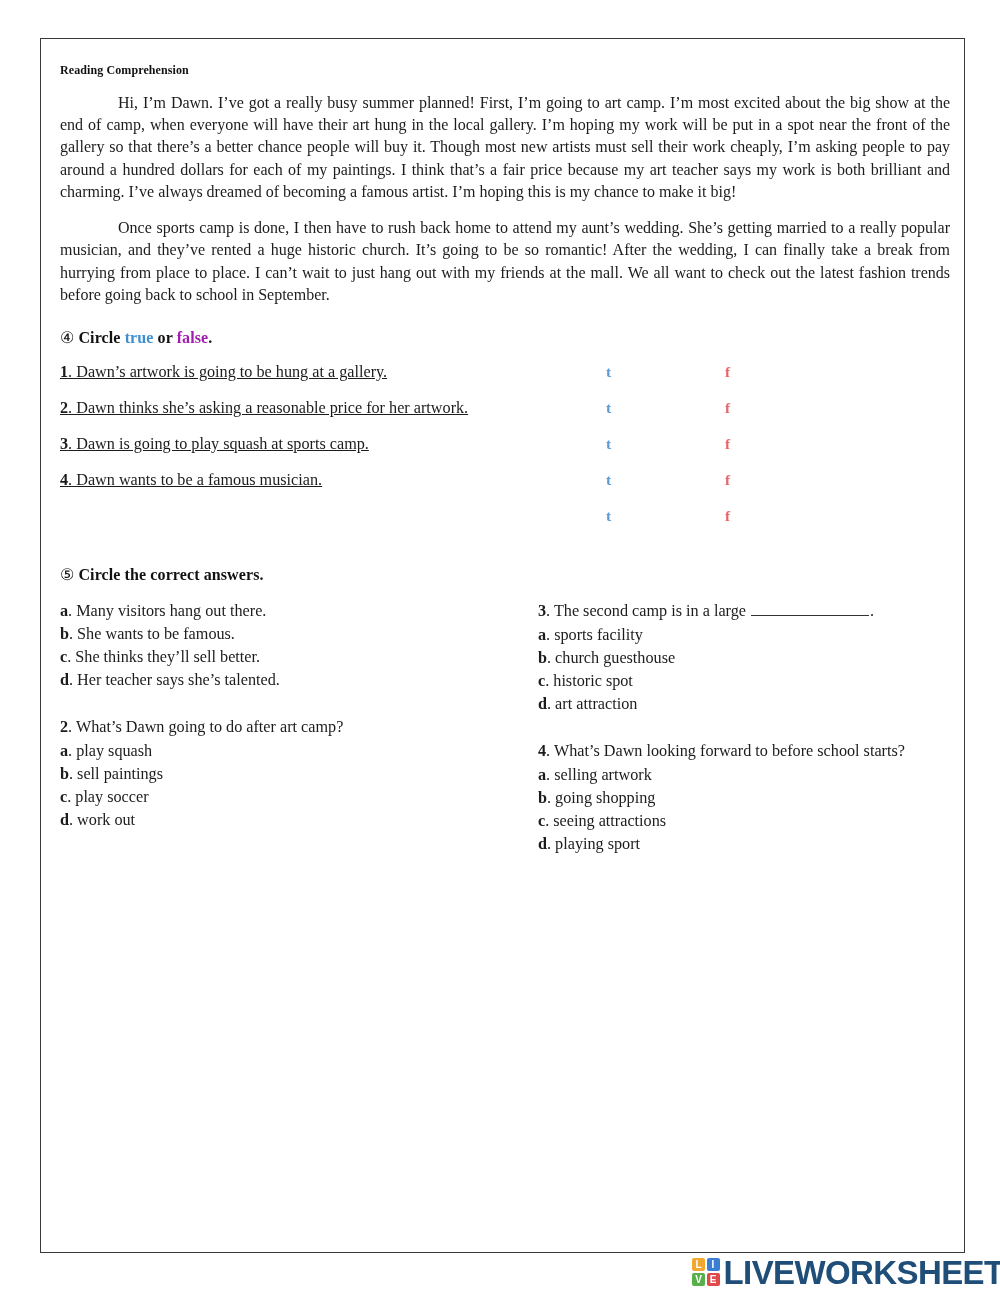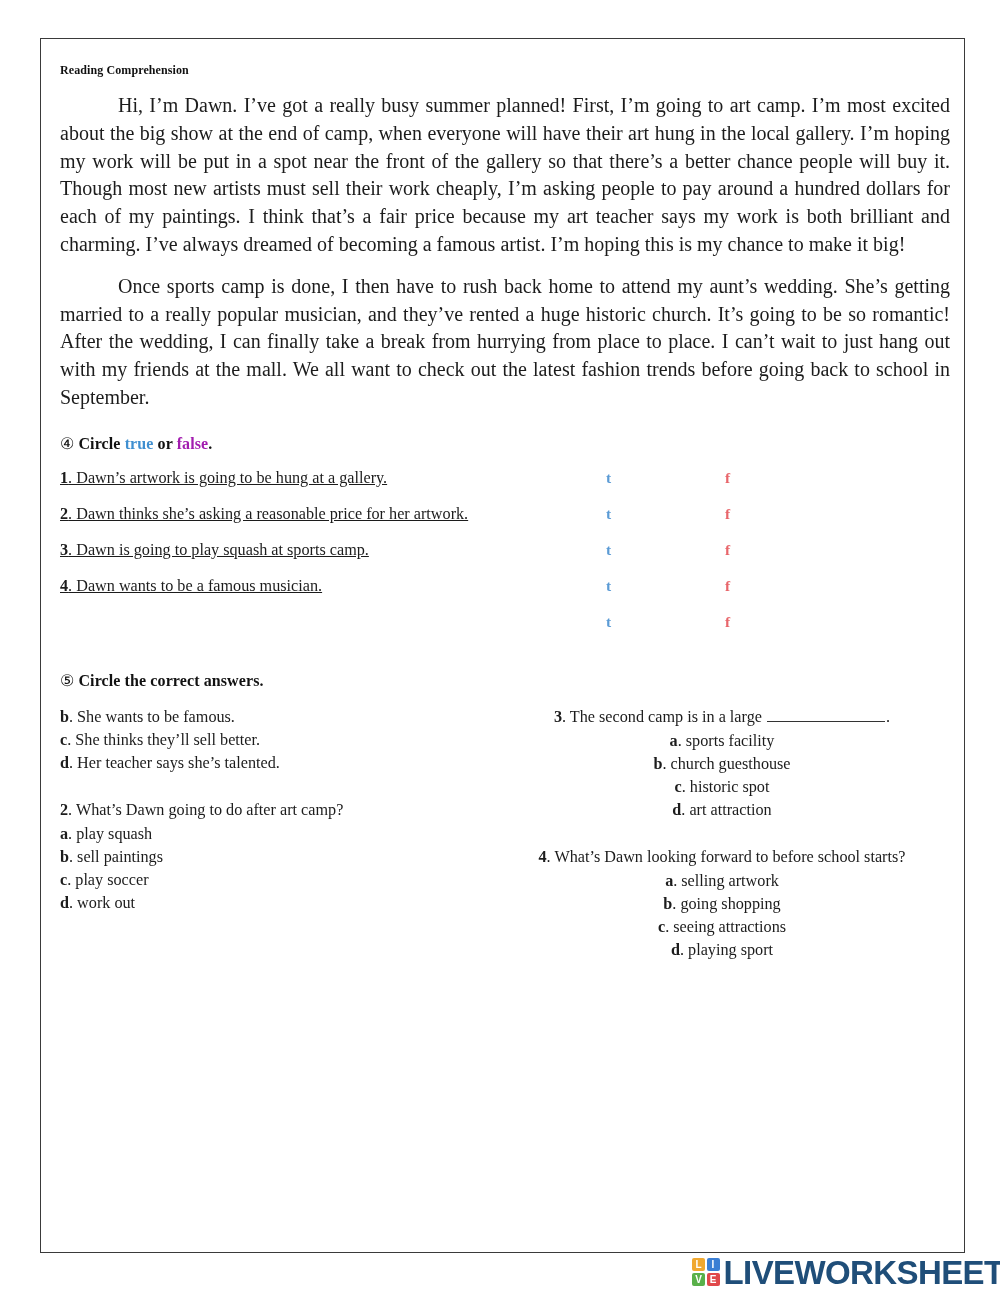--- a/index.html
+++ b/index.html
@@ -36,21 +36,21 @@
 
   .worksheet-title {
     font-size: 12px;
     font-weight: bold;
     letter-spacing: 0.1px;
     margin: 0 0 14px 0;
     color: #111;
   }
 
   .story {
-    font-size: 20px;
+    font-size: 16px;
     line-height: 1.39;
     text-align: justify;
     text-justify: inter-word;
     margin: 0 0 14px 0;
     text-indent: 58px;
     color: #1c1c1c;
     hyphens: none;
   }
   .story:last-of-type { margin-bottom: 0; }
 
@@ -101,21 +101,21 @@
     position: relative;
     margin-top: 6px;
     min-height: 290px;
   }
   .mc-col {
     position: absolute;
     top: 0;
     width: 420px;
   }
   .mc-col.left { left: 0; }
-  .mc-col.right { left: 452px; text-align: center; }
+  .mc-col.right { left: 478px; }
 
   .mc-block { margin-bottom: 24px; }
   .mc-block:last-child { margin-bottom: 0; }
   .mc-q {
     font-size: 16.2px;
     line-height: 1.42;
     margin-bottom: 1px;
     color: #1c1c1c;
   }
   .mc-q b { font-weight: bold; }
@@ -220,20 +220,21 @@
 
     <div class="section-head">
       <span class="circled-num">⑤</span><span>Circle the correct answers.</span>
     </div>
 
     <div class="mc-wrap">
 
       <div class="mc-col left">
 
         <div class="mc-block">
+          <div class="mc-opt"><b>a</b><span>. Many visitors hang out there.</span></div>
           <div class="mc-opt"><b>b</b><span>. She wants to be famous.</span></div>
           <div class="mc-opt"><b>c</b><span>. She thinks they’ll sell better.</span></div>
           <div class="mc-opt"><b>d</b><span>. Her teacher says she’s talented.</span></div>
         </div>
 
         <div class="mc-block">
           <div class="mc-q"><b>2</b><span>. What’s Dawn going to do after art camp?</span></div>
           <div class="mc-opt"><b>a</b><span>. play squash</span></div>
           <div class="mc-opt"><b>b</b><span>. sell paintings</span></div>
           <div class="mc-opt"><b>c</b><span>. play soccer</span></div>

